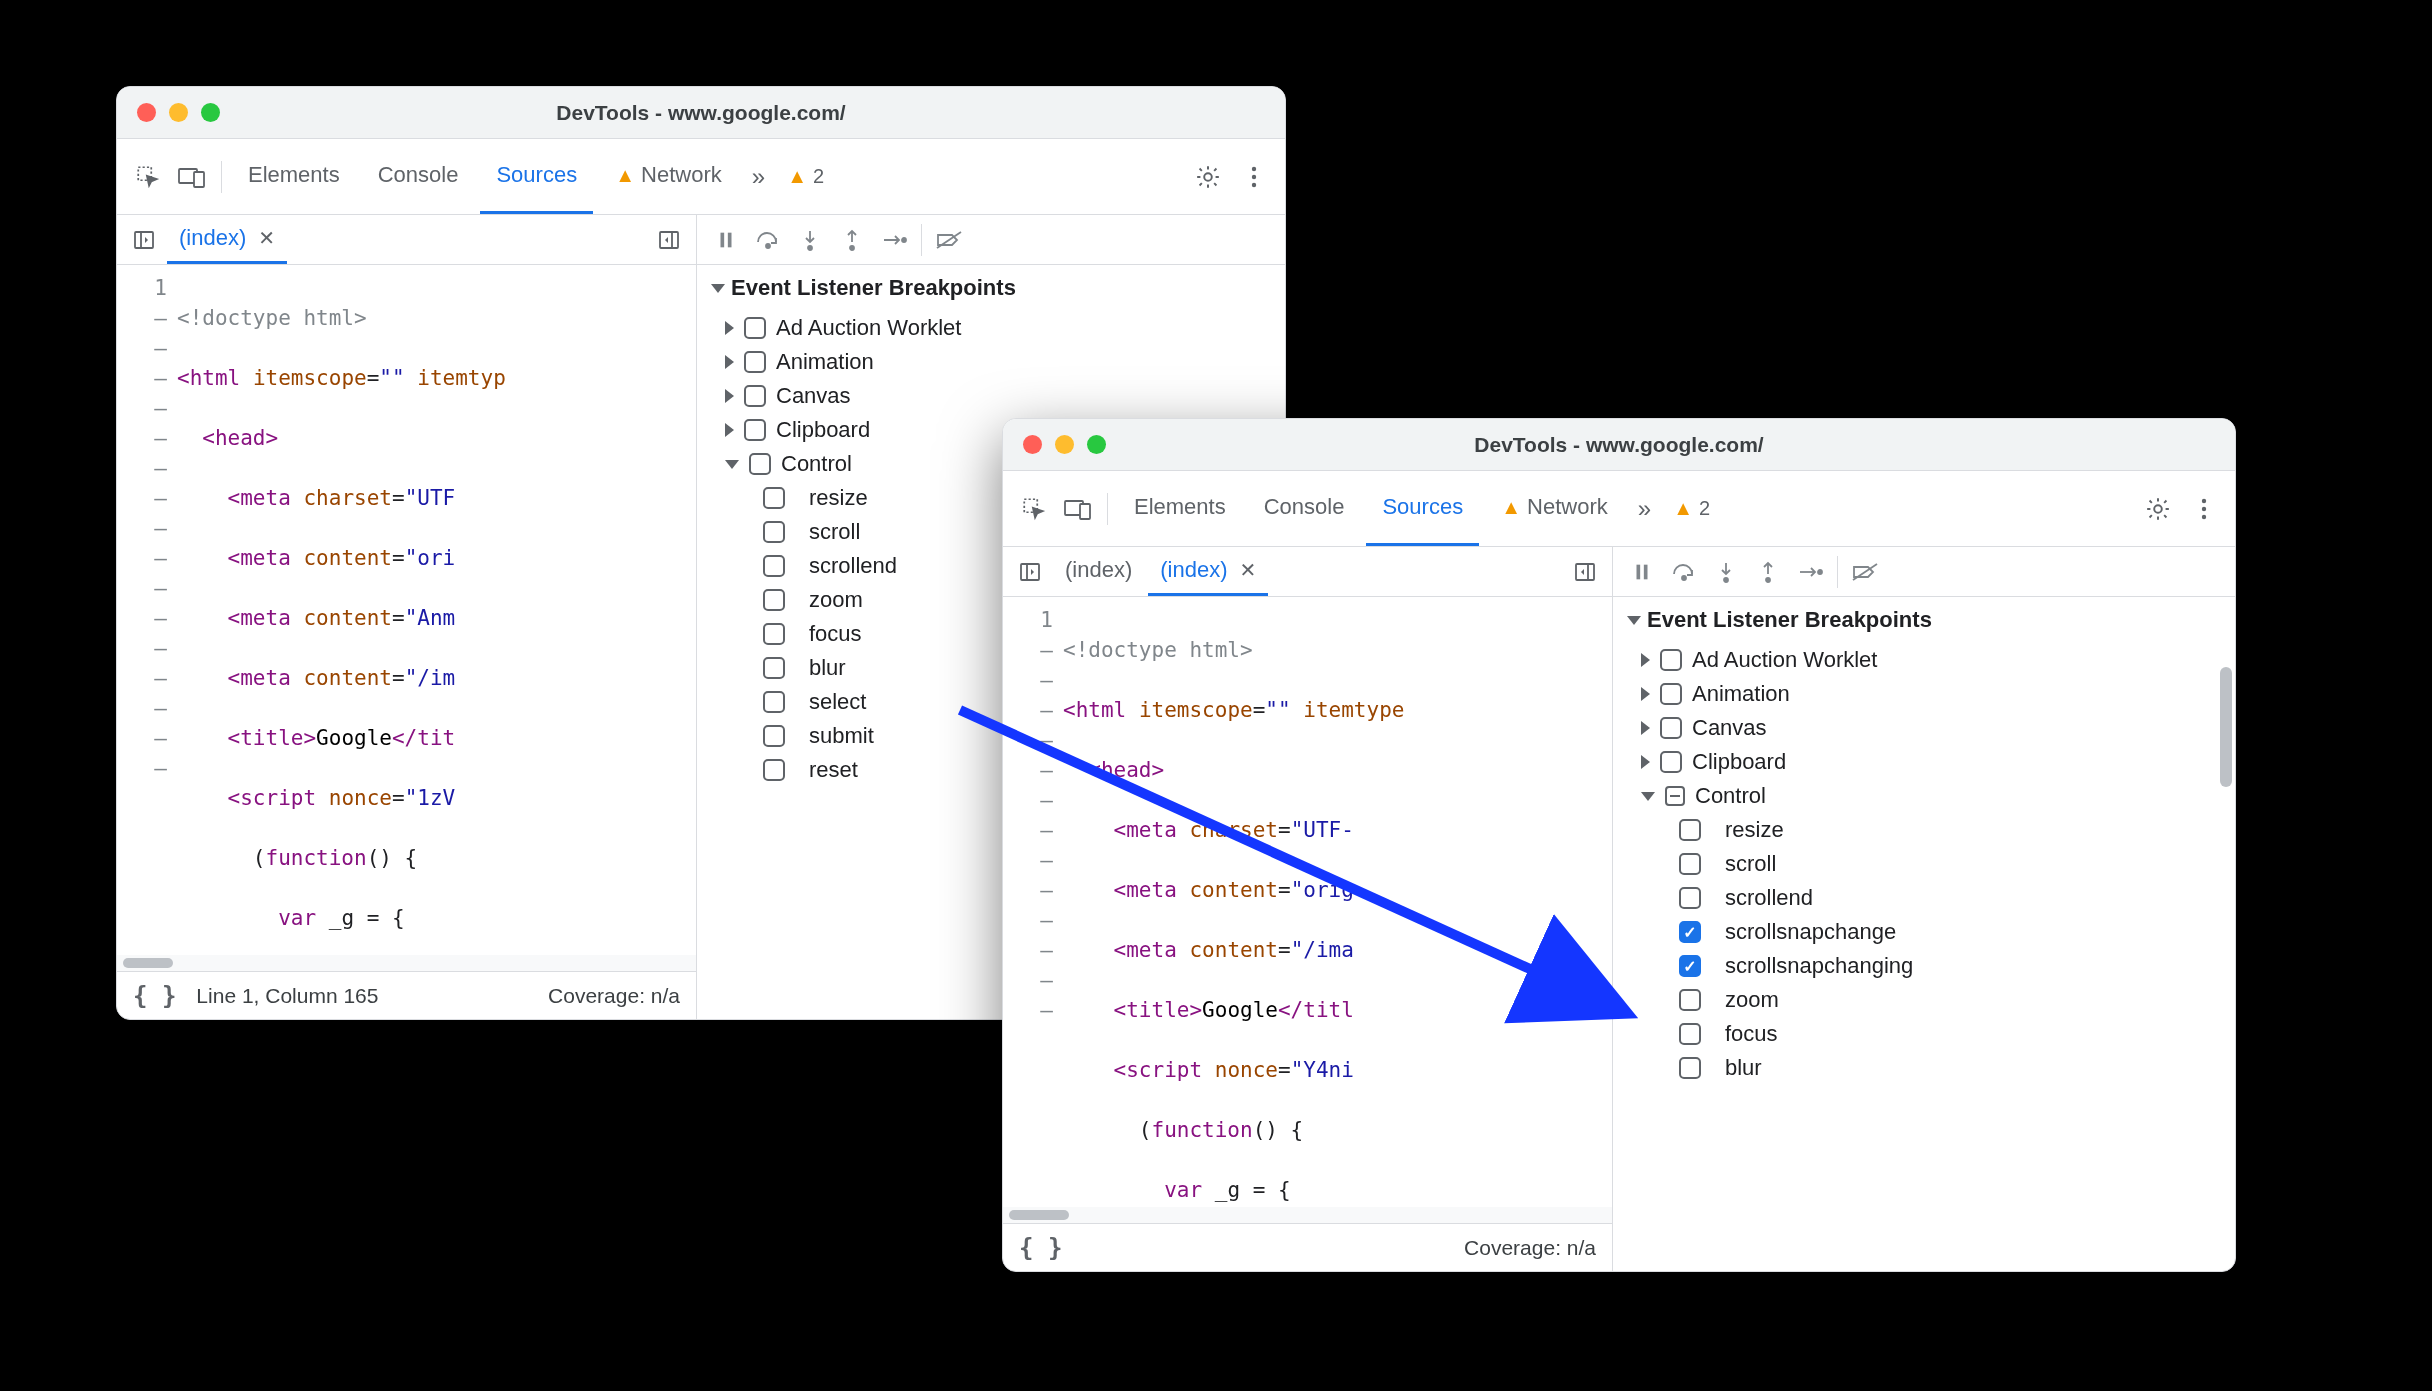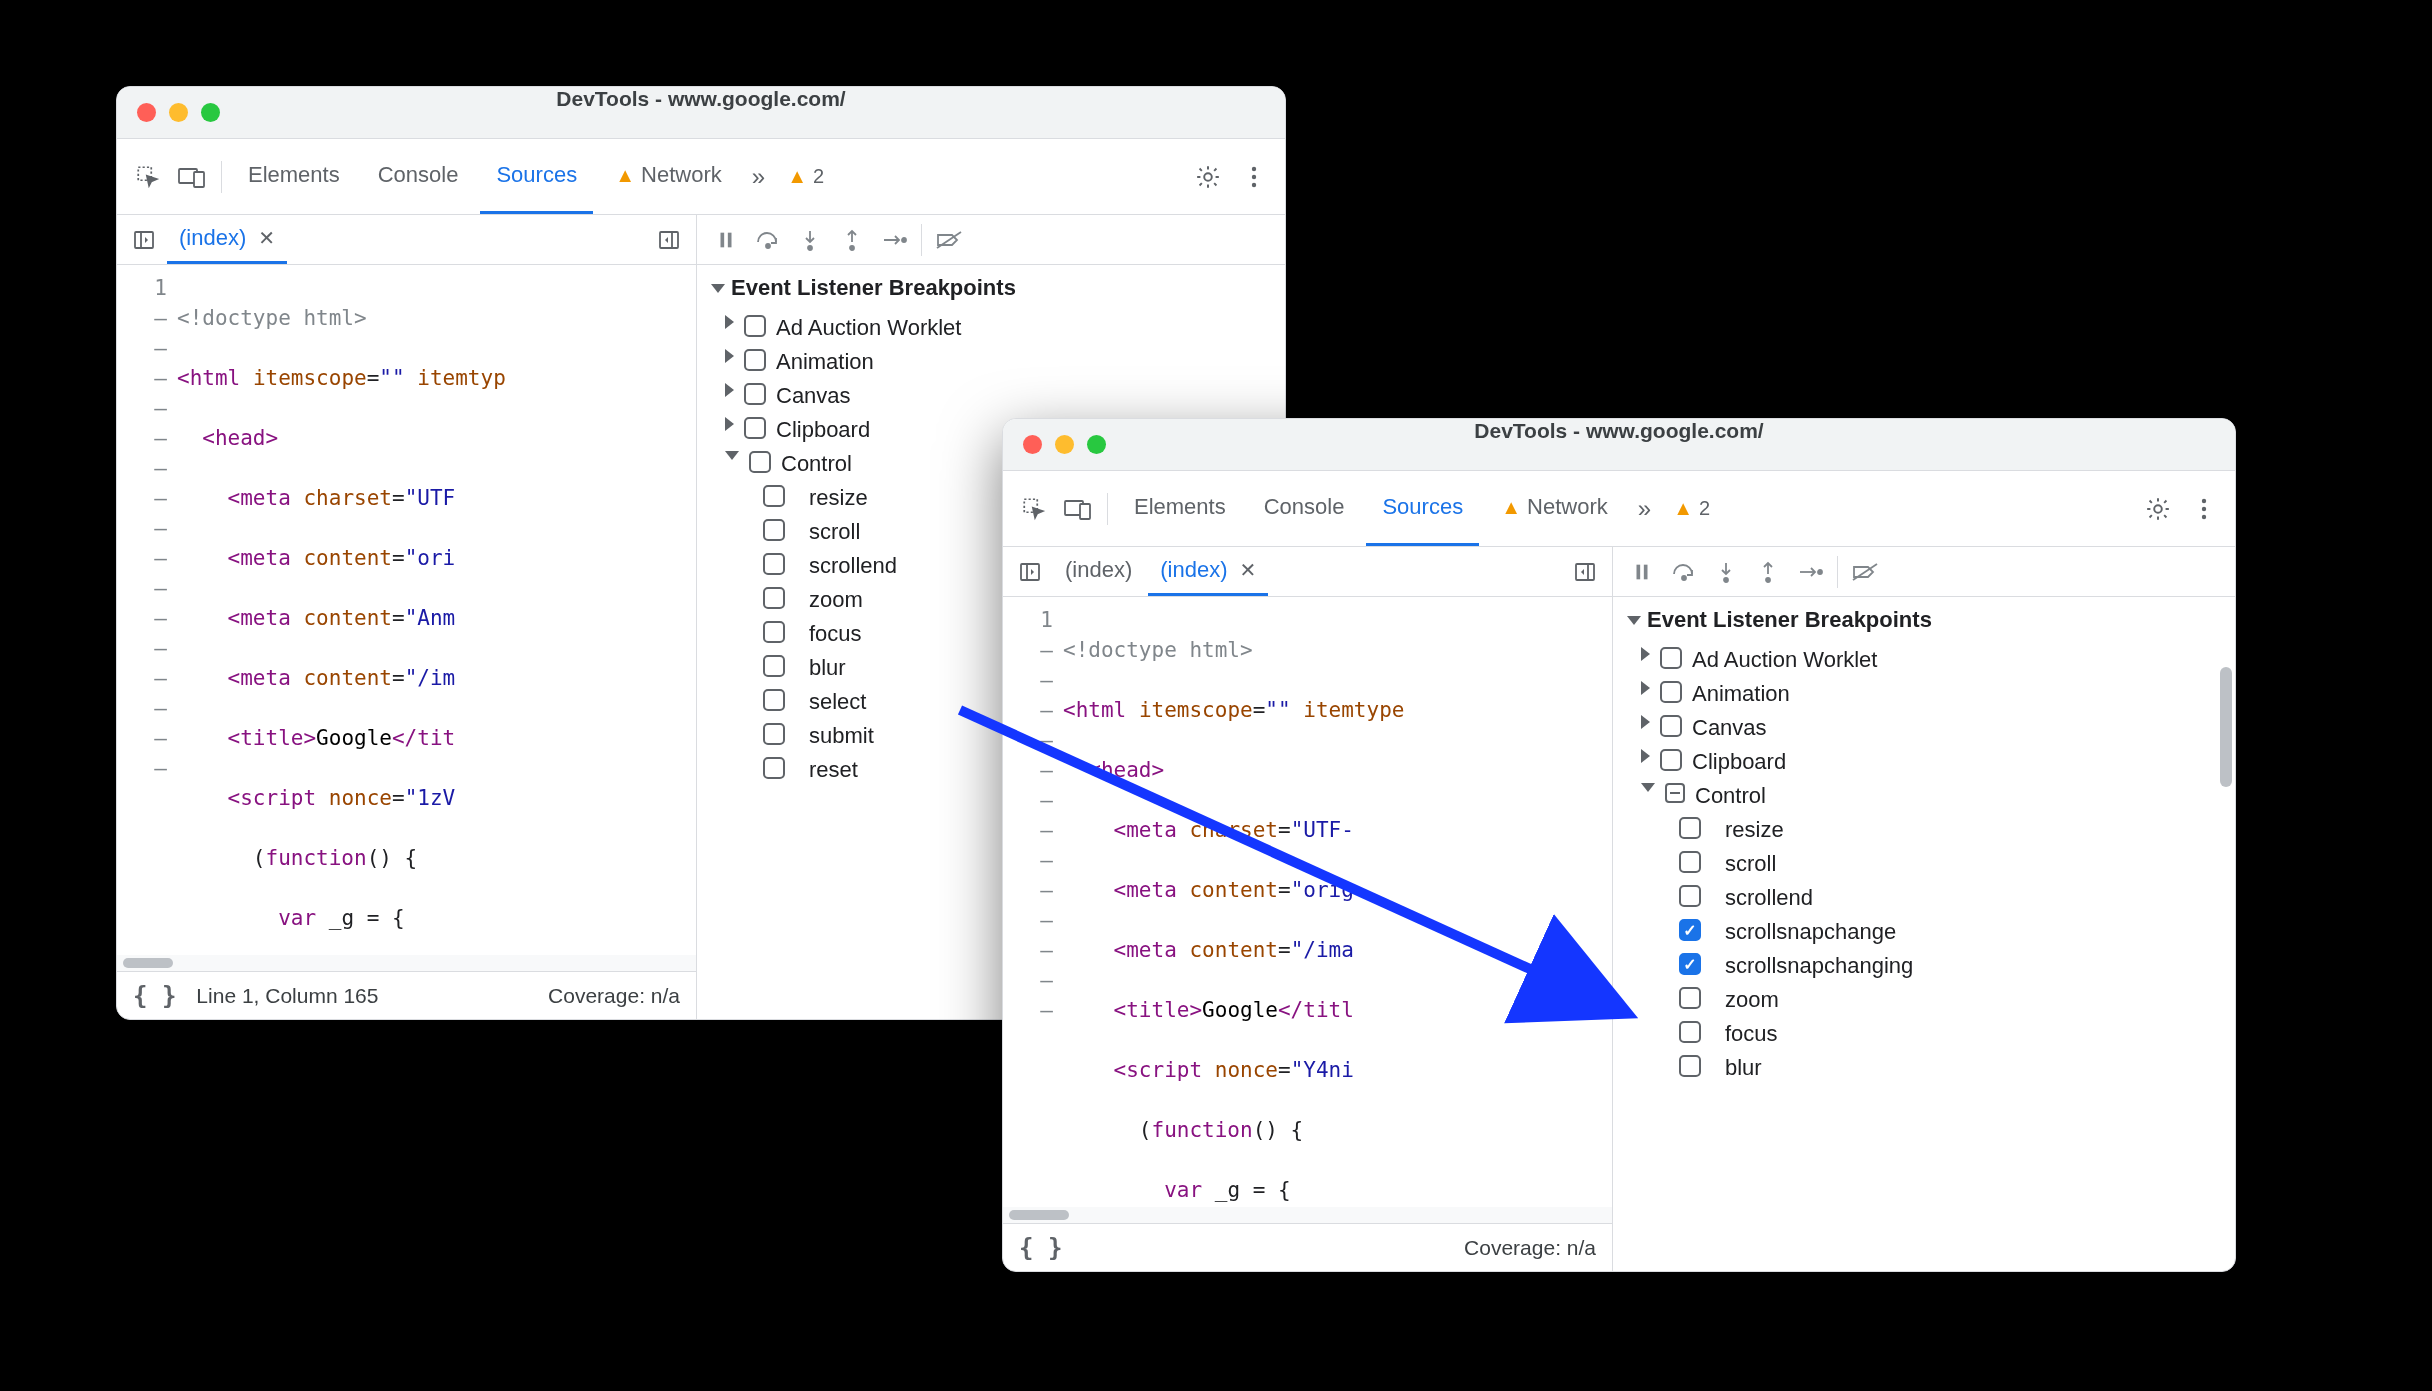--- a/index.html
+++ b/index.html
@@ -22,20 +22,21 @@
     display: flex;
     flex-direction: column;
     border: 1px solid #dadce0;
   }
 
   .titlebar {
     height: 52px;
     background: #f1f3f4;
     border-bottom: 1px solid #dadce0;
     display: flex;
+    align-items: center;
     padding: 0 20px;
     position: relative;
   }
   .traffic-lights {
     display: flex;
     gap: 13px;
     align-items: center;
   }
   .tl { width: 19px; height: 19px; border-radius: 50%; }
   .tl.red { background: #ff5f57; }
@@ -215,21 +216,21 @@
   }
   .caret.right {
     border-width: 7px 0 7px 9px;
     border-color: transparent transparent transparent #5f6368;
   }
   .caret.down {
     border-width: 9px 7px 0 7px;
     border-color: #5f6368 transparent transparent transparent;
   }
   .bp-row {
-    display: flex; align-items: flex-start;
+    display: flex; align-items: center;
     padding: 4px 14px 4px 28px;
     gap: 10px;
   }
   .bp-row.sub { padding-left: 66px; gap: 24px; }
   .parentmark {
     width: 20px; height: 20px;
     border: 2px solid #5f6368;
     border-radius: 4px;
     display: flex; align-items: center; justify-content: center;
     background: #fff;

